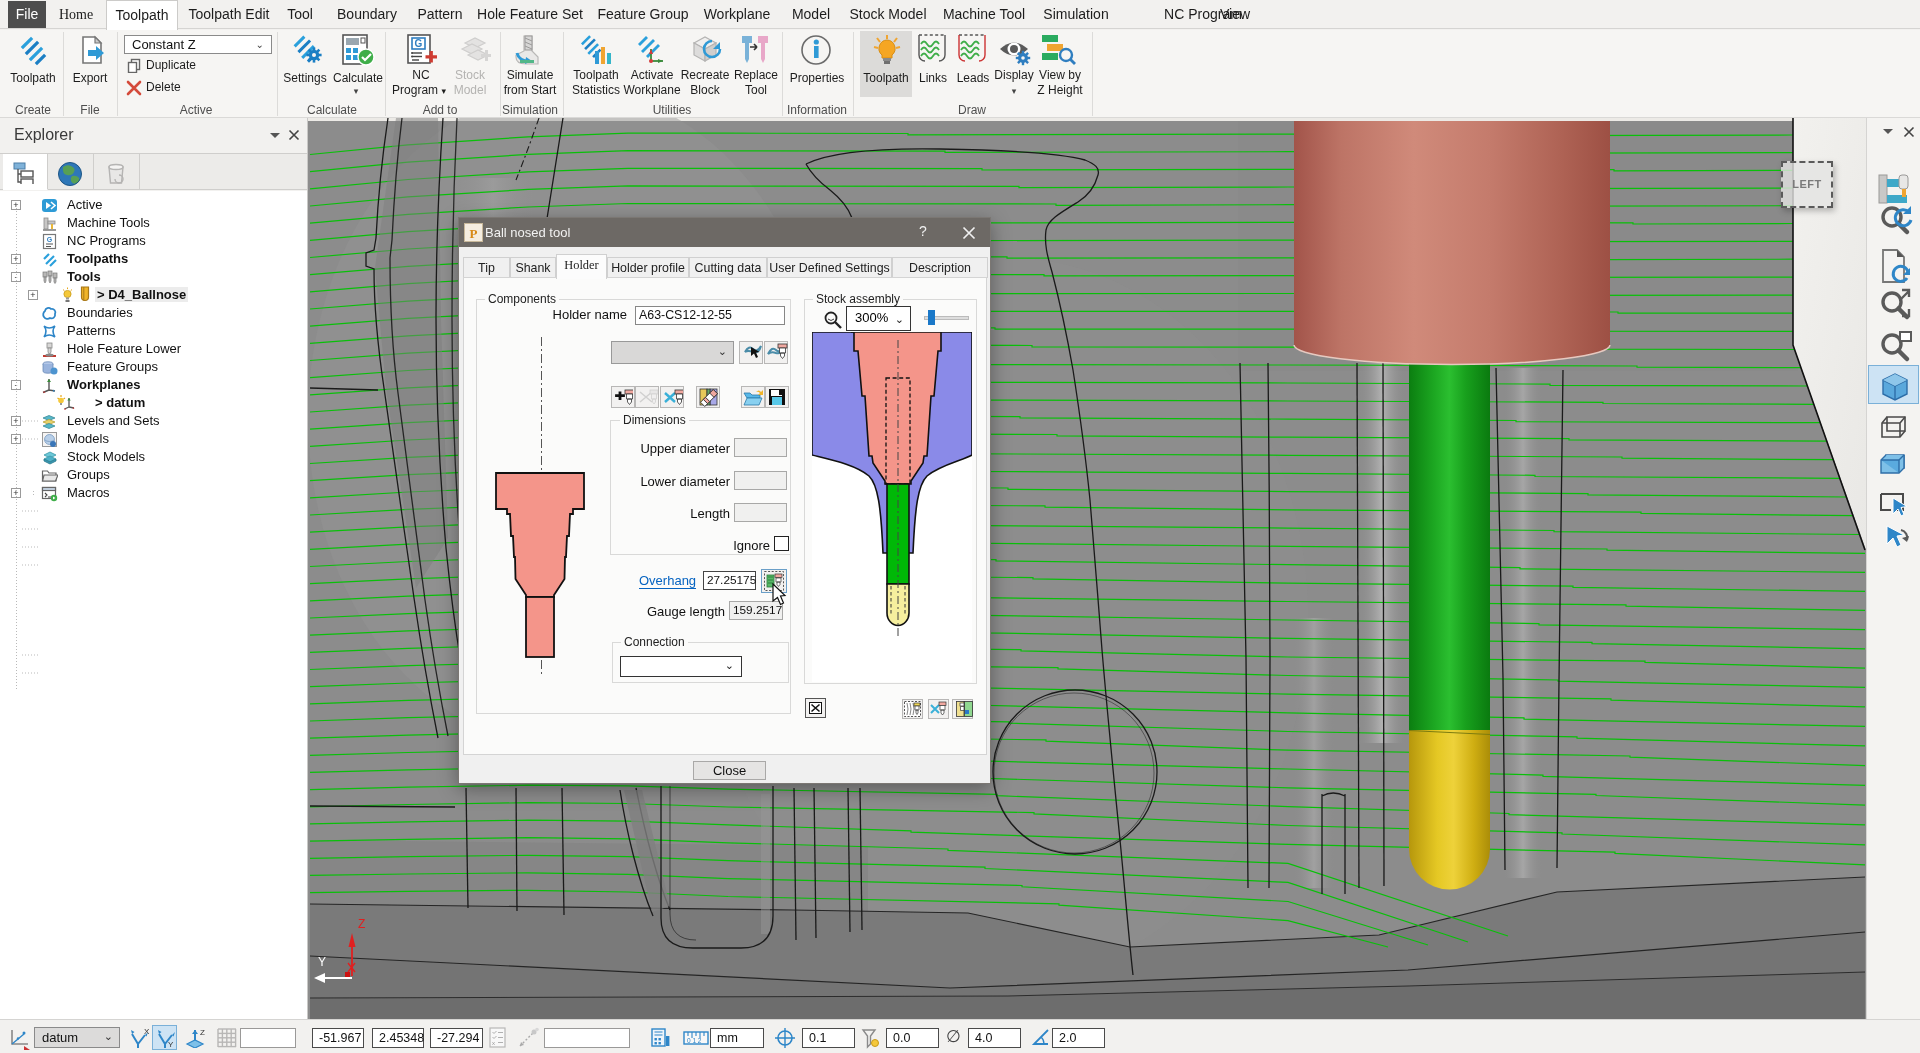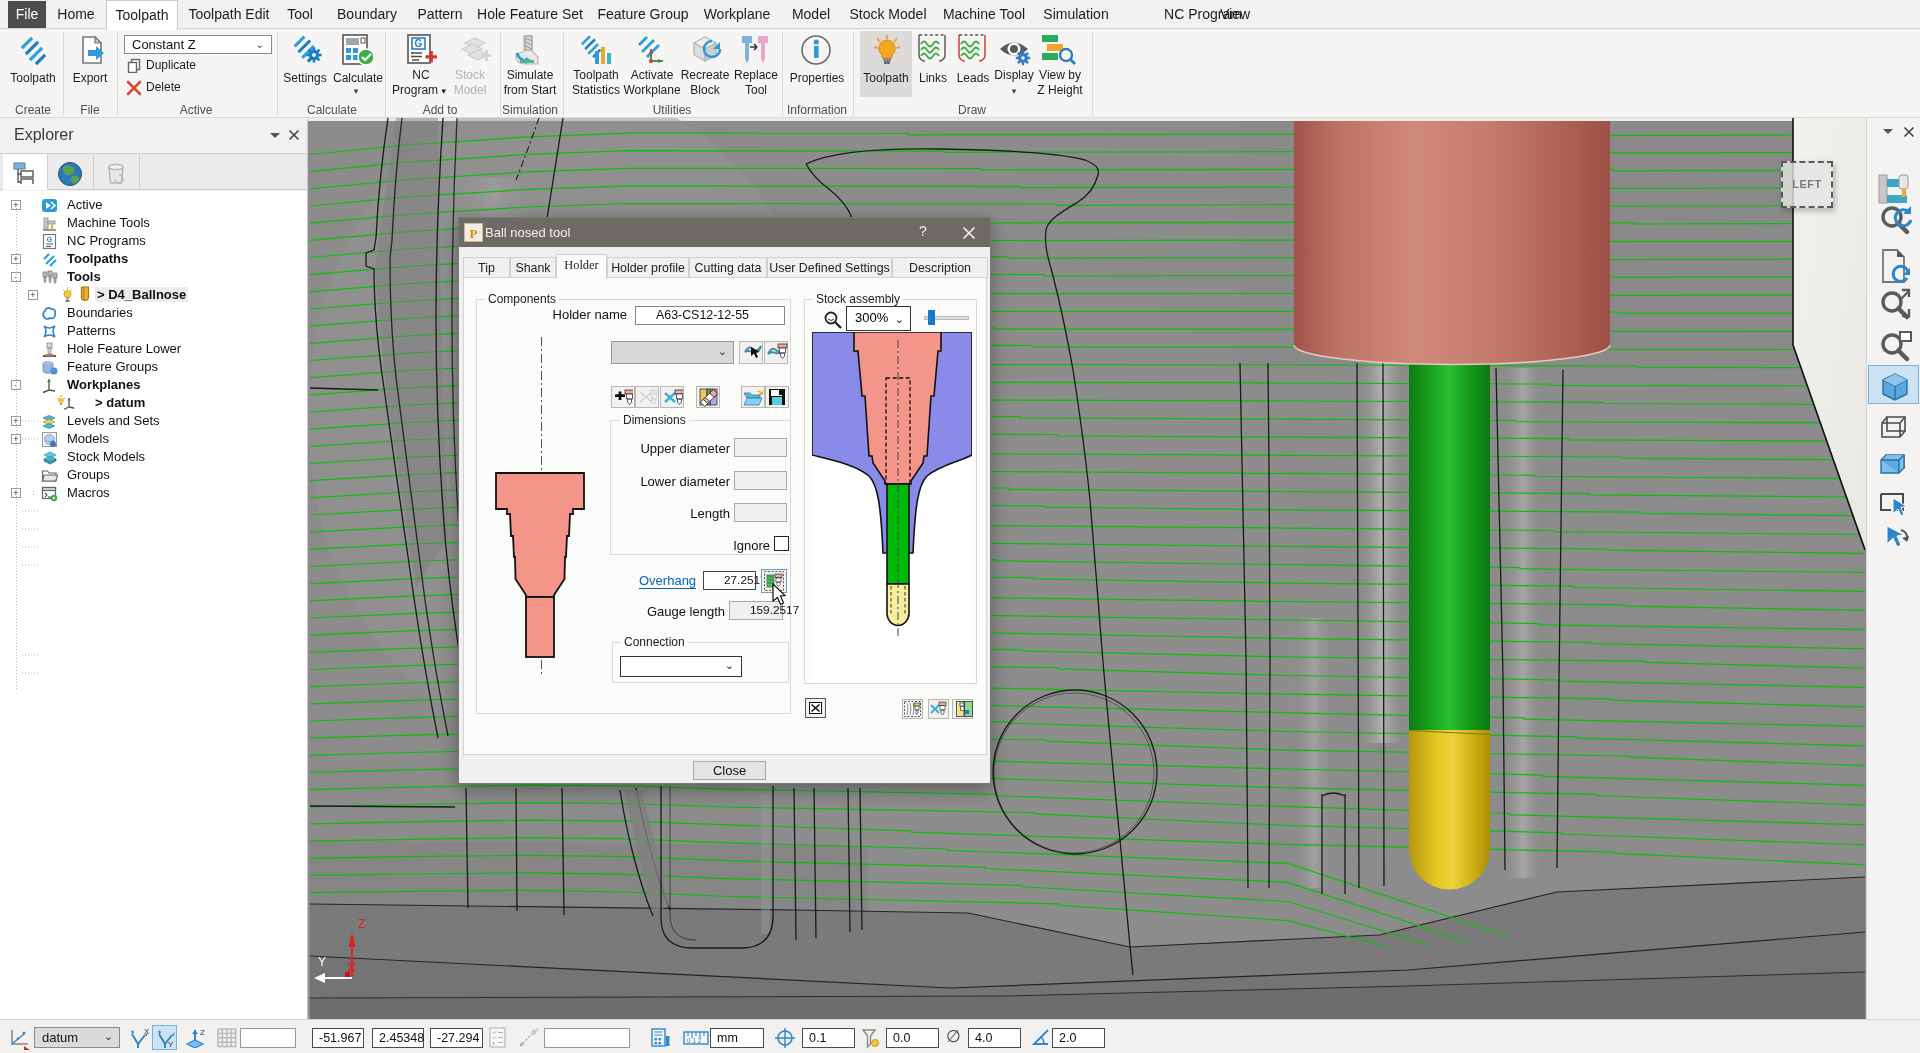--- a/index.html
+++ b/index.html
@@ -33,28 +33,28 @@
 .sfield.lt{border:1px solid #9a9998;}
 #dialog{position:absolute;left:458px;top:217px;width:533px;height:567px;background:#f0f0f0;border:1px solid #7b7773;box-shadow:0 5px 18px rgba(0,0,0,0.35);}
 #dtitle{position:absolute;left:0;top:0;width:100%;height:29px;background:#6d6965;}
 #dtitle .t{position:absolute;left:26px;top:7px;font-size:13px;color:#f2f2f2;}
 .dtab{position:absolute;top:39px;height:21px;background:#f0f0f0;border:1px solid #d0d0d0;font-size:12.4px;color:#222;text-align:center;line-height:20px;white-space:nowrap;}
 .dtab.sel{background:#fcfcfc;top:36px;height:25px;z-index:4;border-bottom:none;font-family:Liberation Serif, serif;}
 #dpage{position:absolute;left:4px;top:59px;width:524px;height:478px;background:#fbfbfa;border:1px solid #d4d4d4;}
 .gbox{position:absolute;border:1px solid #d9d9d8;}
 .glab{position:absolute;top:-8px;background:#fbfbfa;font-size:12px;color:#222;padding:0 3px;}
 .dlabel{position:absolute;font-size:13px;color:#111;white-space:nowrap;text-align:right;}
-.dfield{position:absolute;height:19px;background:#fff;border:1px solid #878786;font-size:12.4px;color:#111;padding:1px 20px;}
+.dfield{position:absolute;height:19px;background:#fff;border:1px solid #878786;font-size:12.4px;color:#111;padding:1px 3px;}
 .dfield.ro{background:#f0f0ef;border:1px solid #a8a8a7;}
 .ibtn{position:absolute;width:24px;height:22px;background:#f2f1f0;border:1px solid #b8b7b6;}
 .close{position:absolute;left:234px;top:543px;width:73px;height:19px;background:#e5e4e3;border:1px solid #a9a8a7;font-size:13px;text-align:center;line-height:17px;color:#111;}
 </style></head><body>
 <div id="tabbar">
     <div class="ftab" style="left:8px;width:38px;">File</div>
-    <div class="tab" style="left:51px;width:50px;">Home</div>
+    <div class="tab" style="left:51px;width:50px;font-family:Liberation Serif, serif;">Home</div>
     <div class="tab sel" style="left:106px;width:72px;">Toolpath</div>
     <div class="tab" style="left:181px;width:96px;">Toolpath Edit</div>
     <div class="tab" style="left:279px;width:42px;">Tool</div>
     <div class="tab" style="left:331px;width:72px;">Boundary</div>
     <div class="tab" style="left:409px;width:62px;">Pattern</div>
     <div class="tab" style="left:474px;width:112px;">Hole Feature Set</div>
     <div class="tab" style="left:593px;width:100px;">Feature Group</div>
     <div class="tab" style="left:697px;width:80px;">Workplane</div>
     <div class="tab" style="left:786px;width:50px;">Model</div>
     <div class="tab" style="left:845px;width:86px;">Stock Model</div>

